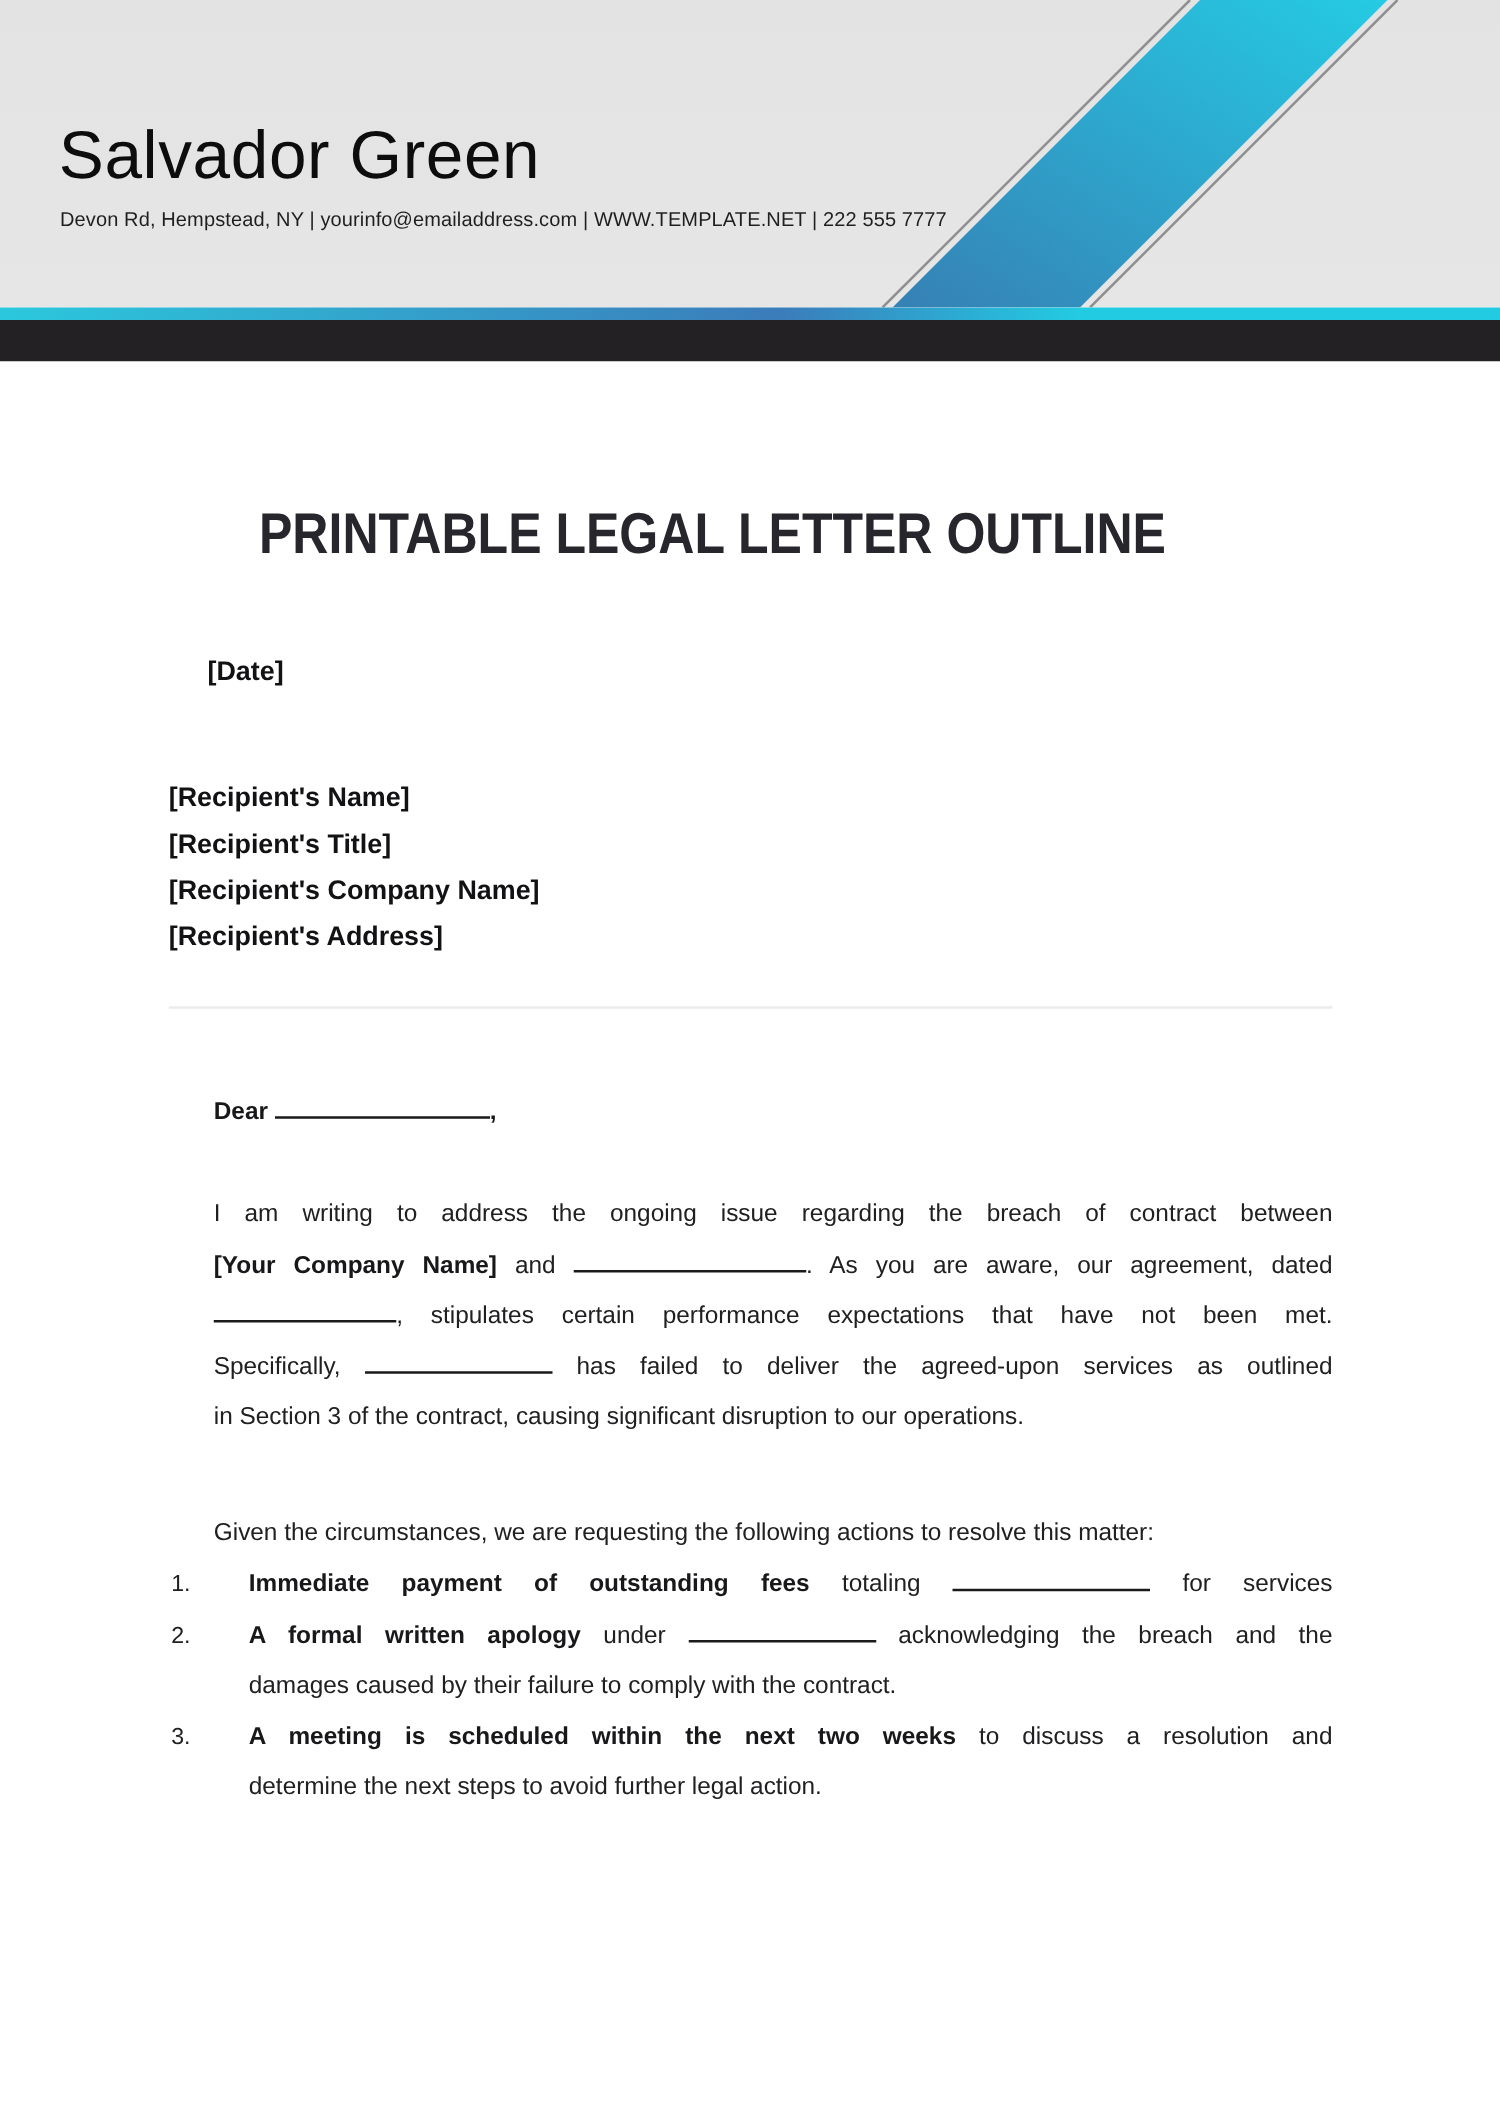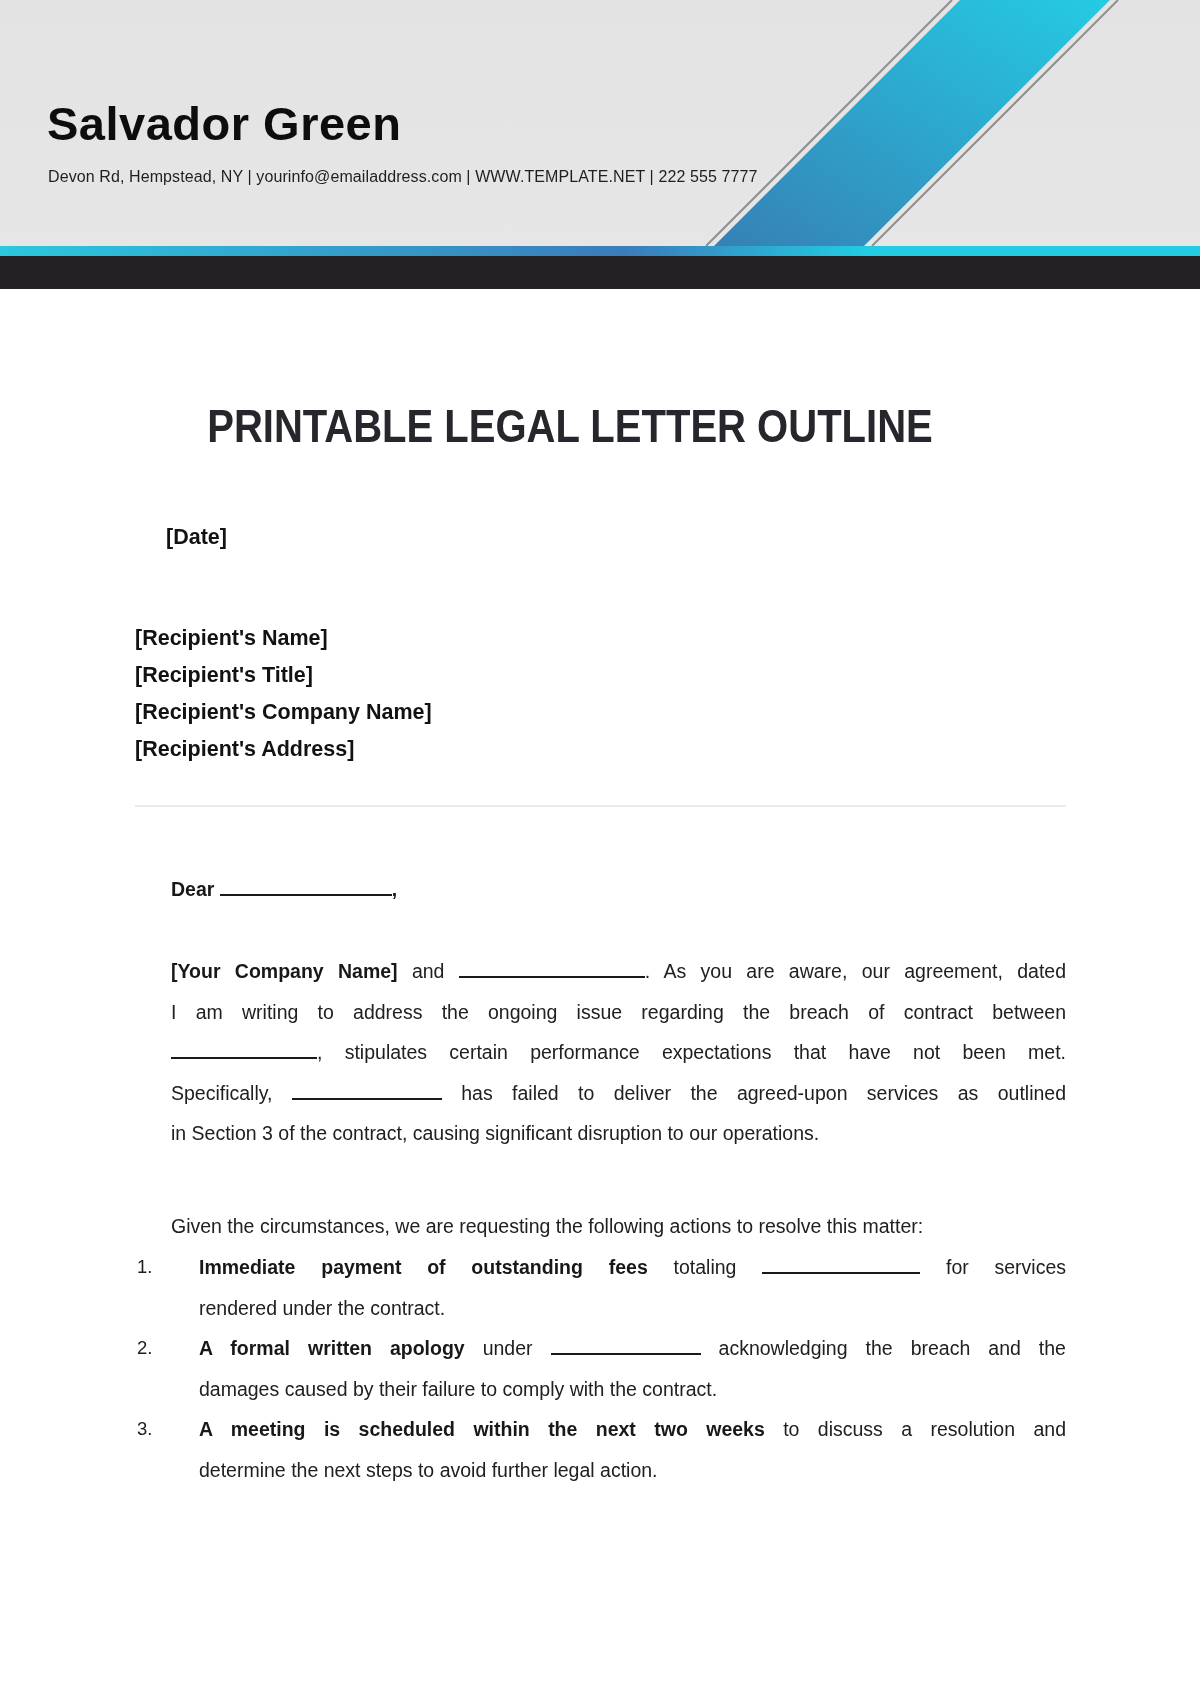--- a/index.html
+++ b/index.html
@@ -10,21 +10,21 @@
   }
 
   
   .header-band {
     position:absolute; left:0; top:0; width:1200px; height:246px;
     background:linear-gradient(180deg, var(--band_bg,#e3e3e3), #e6e6e6);
   }
   .stripe-svg { position:absolute; left:0; top:0; }
   .brand-name {
     position:absolute; left:47px; top:98px;
-    font-size:47px; font-weight:700; letter-spacing:0.5px;
+    font-size:54px; font-weight:400; letter-spacing:0.5px;
     color:var(--text_dark,#161616); line-height:52px;
   }
   .contact-line {
     position:absolute; left:48px; top:168px;
     font-size:16px; color:#1f1f1f; letter-spacing:0.1px;
   }
   .accent-bar {
     position:absolute; left:0; top:246px; width:1200px; height:10px;
     background:linear-gradient(90deg,
       var(--thinbar_a,#2bc8dd) 0%,
@@ -114,37 +114,36 @@
     <div class="rline">[Recipient's Address]</div>
   </div>
 
   <div class="divider"></div>
 
   <div class="salutation">
       <div class="line"><b>Dear </b><span class="blank" style="width: 172px;"></span><b>,</b></div>
     </div>
 
   <div class="paragraph p1">
+      <div class="line justify"><span>I am writing to address the ongoing issue regarding the breach of contract between</span></div>
       <div class="line justify"><b>[Your Company Name]</b><span> and </span><span class="blank" style="width: 186px;"></span><span>. As you are aware, our agreement, dated</span></div>
-      <div class="line justify"><span>I am writing to address the ongoing issue regarding the breach of contract between</span></div>
       <div class="line justify"><span class="blank" style="width: 146px;"></span><span>, stipulates certain performance expectations that have not been met.</span></div>
       <div class="line justify"><span>Specifically, </span><span class="blank" style="width: 150px;"></span><span> has failed to deliver the agreed-upon services as outlined</span></div>
       <div class="line"><span>in Section 3 of the contract, causing significant disruption to our operations.</span></div>
     </div>
 
   <div class="paragraph p2">
       <div class="line"><span>Given the circumstances, we are requesting the following actions to resolve this matter:</span></div>
     </div>
 
   <div class="ordered-list">
     <div class="list-item">
       <span class="list-num">1.</span>
       <div>
           <div class="line justify"><b>Immediate payment of outstanding fees</b><span> totaling </span><span class="blank" style="width: 158px;"></span><span> for services</span></div>
-          <div class="line"><span>rendered under the contract.</span></div>
         </div>
     </div>
     <div class="list-item">
       <span class="list-num">2.</span>
       <div>
           <div class="line justify"><b>A formal written apology</b><span> under </span><span class="blank" style="width: 150px;"></span><span> acknowledging the breach and the</span></div>
           <div class="line"><span>damages caused by their failure to comply with the contract.</span></div>
         </div>
     </div>
     <div class="list-item">

